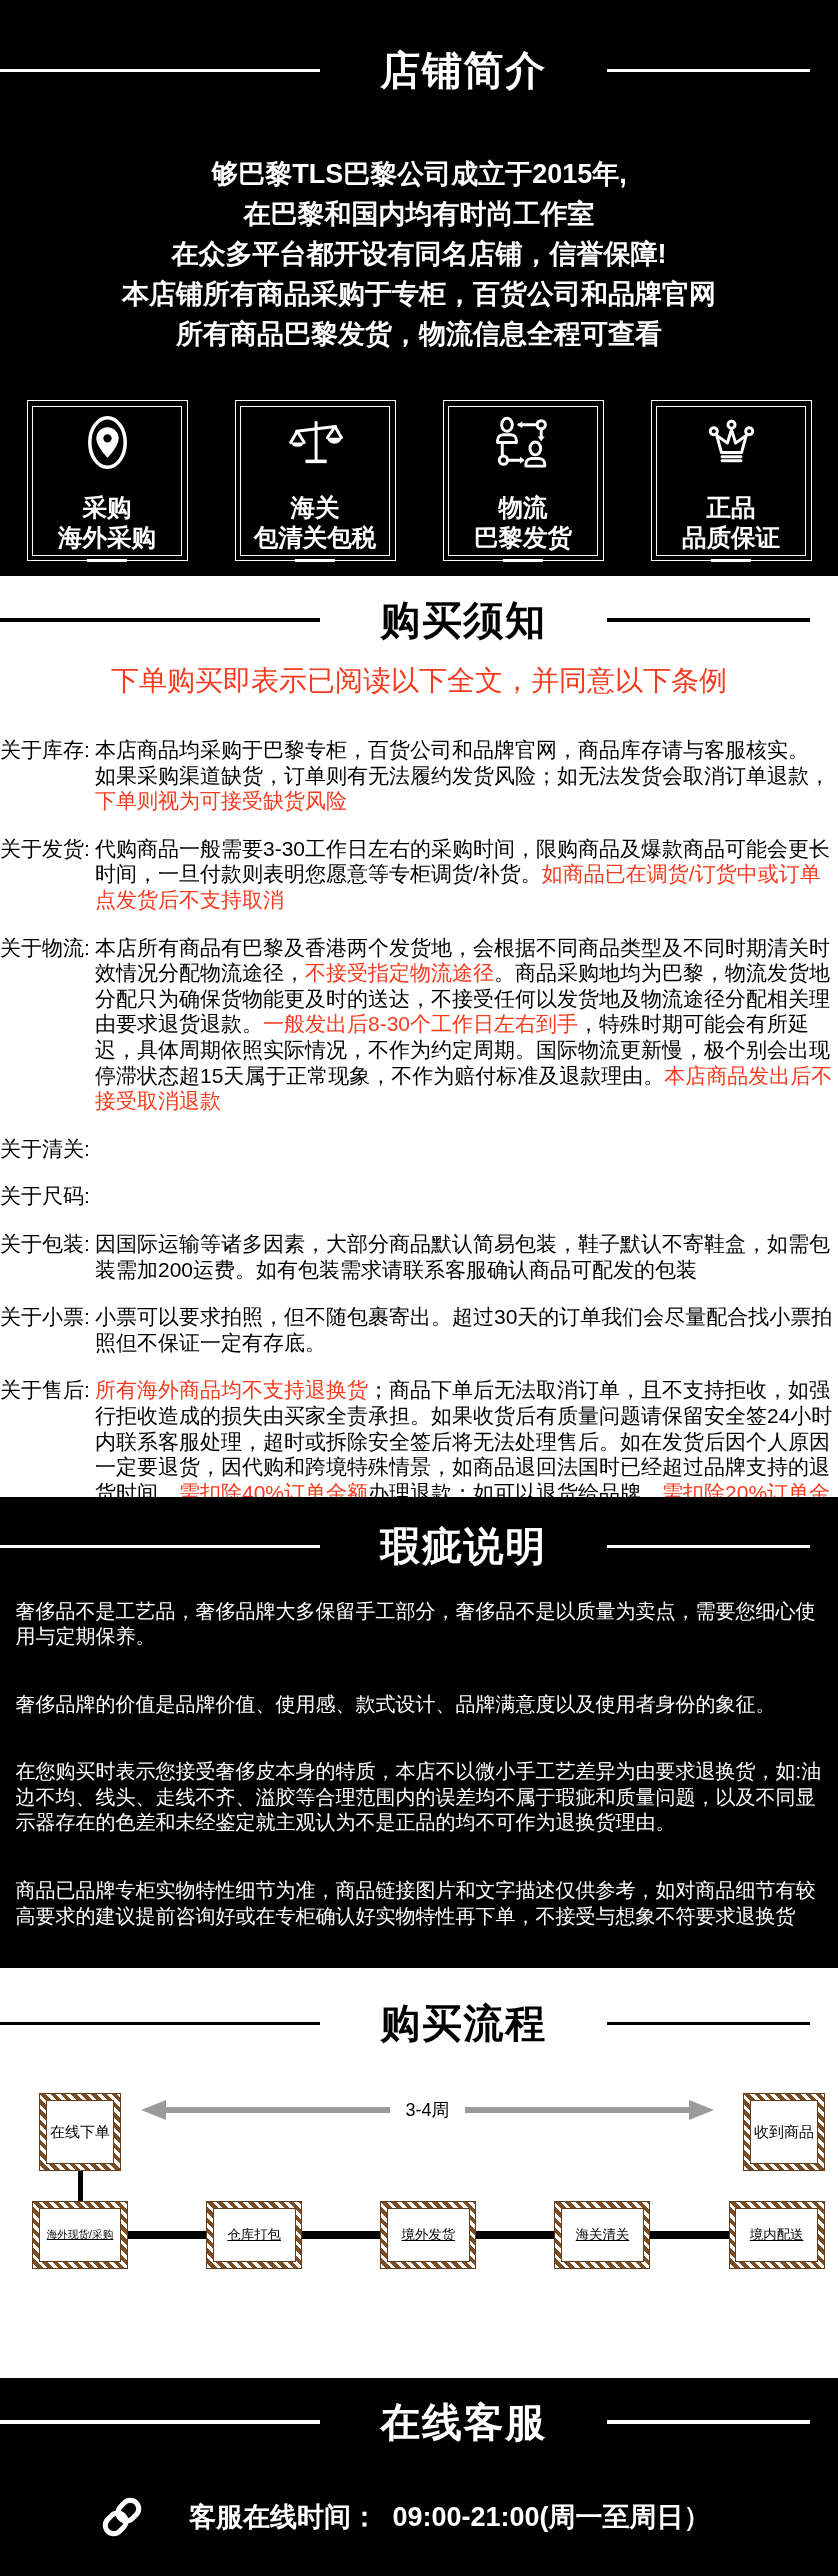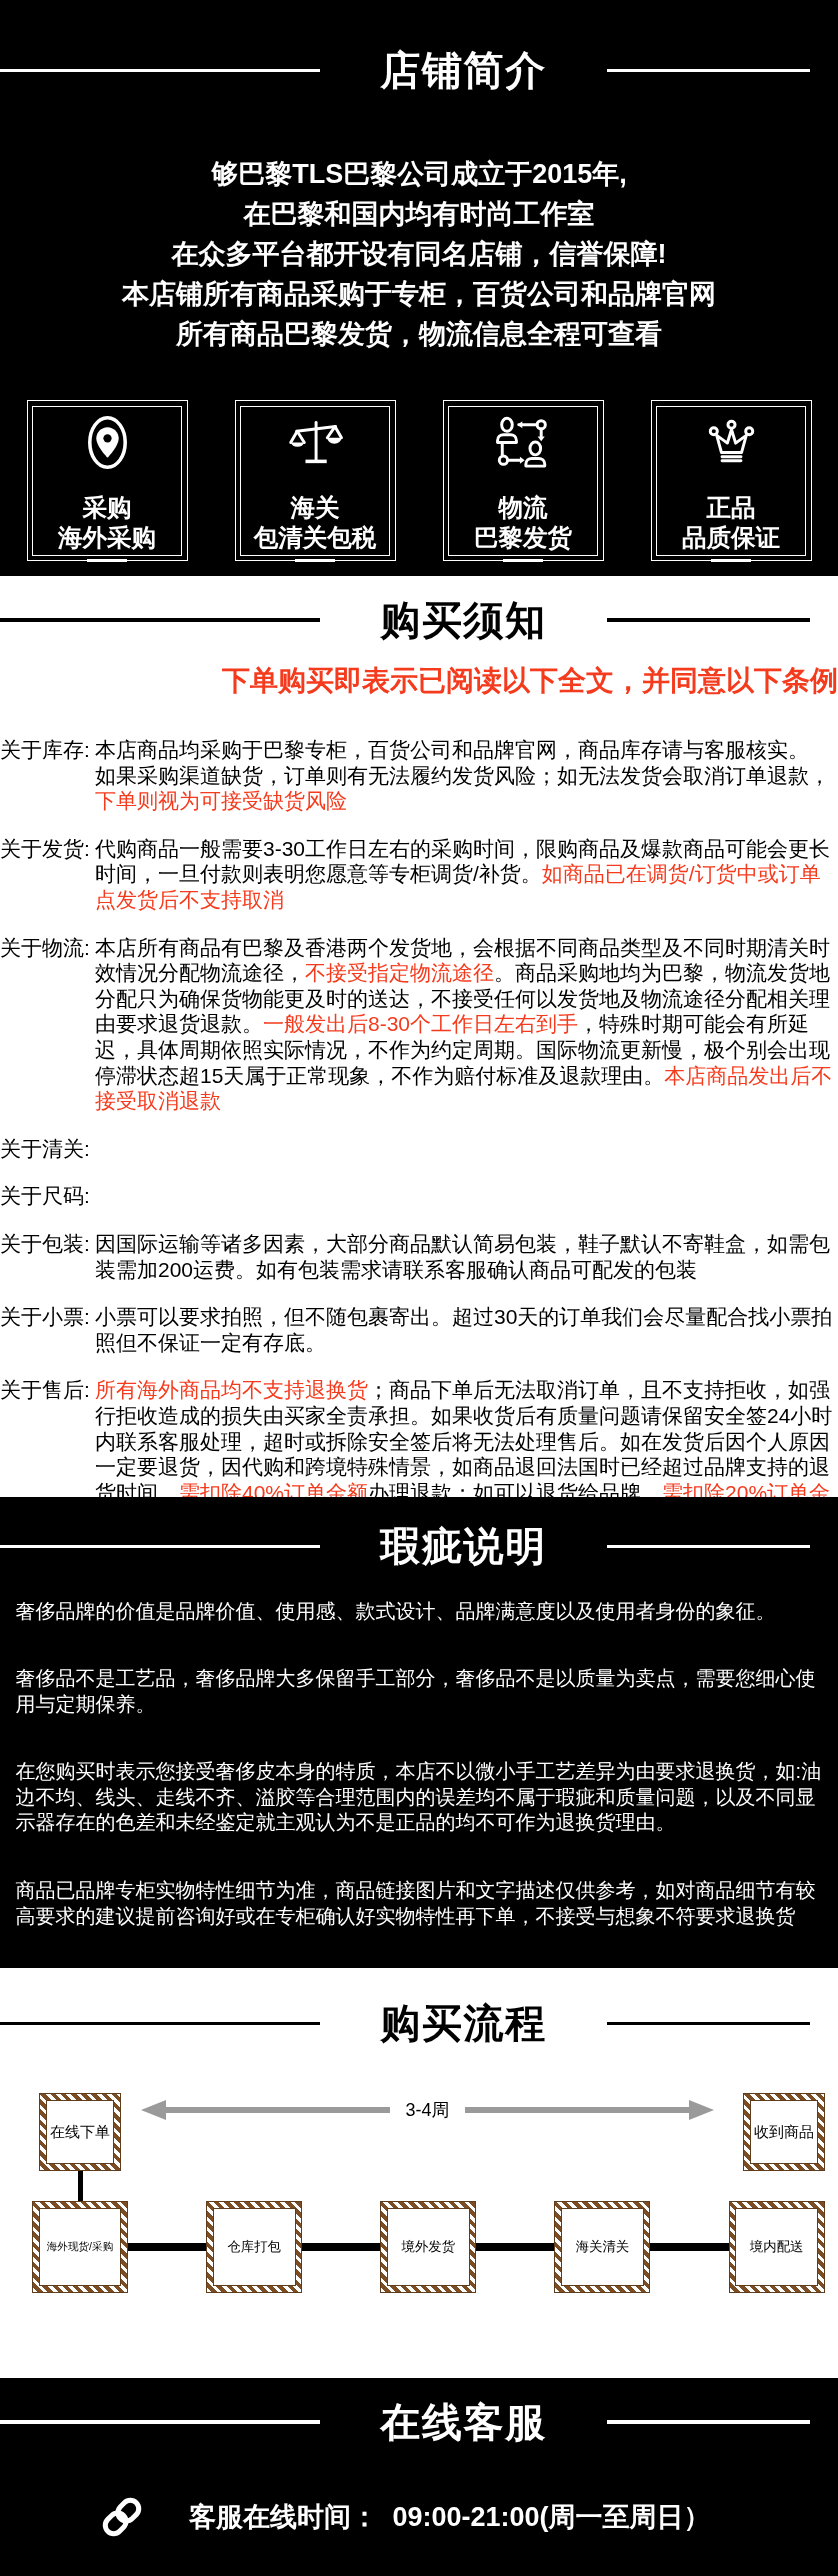--- a/index.html
+++ b/index.html
@@ -36,21 +36,21 @@
   .feature-box{width:161px;height:161px;border:1.1px solid #fff;position:relative;text-align:center;}
   .feature-box::before{content:"";position:absolute;top:4.5px;left:4.5px;right:4.5px;bottom:4.5px;border:1.1px solid #fff;}
   .feature-box::after{content:"";position:absolute;left:50%;transform:translateX(-50%);bottom:-1.7px;width:40px;height:2.8px;background:#fff;}
   .feature-icon{margin-top:10px;height:62px;display:flex;justify-content:center;align-items:center;}
   .feature-icon svg{height:59px;width:59px;}
   .feature-l1{margin-top:20px;font-size:24.5px;font-weight:bold;line-height:30px;}
   .feature-l2{font-size:24.5px;font-weight:bold;line-height:30px;}
 
   
   .sec-notice{padding-top:16.7px;}
-  .notice-subtitle{text-align:right;color:var(--red);font-size:28px;font-weight:bold;margin-top:13.4px;line-height:39px;}
+  .notice-subtitle{text-align:center;color:var(--red);font-size:28px;font-weight:normal;margin-top:13.4px;line-height:39px;}
   .notice-blocks{margin-top:37px;}
   .n-block{display:flex;font-size:21px;line-height:25.6px;margin-bottom:22px;}
   .n-label{flex:0 0 95px;white-space:nowrap;}
   .n-text{flex:1 1 auto;padding-right:2.2px;}
   .red{color:var(--red);}
 
   
   .sec-flaw{padding-top:22px;}
   .flaw-paragraphs{margin:24.5px 15.6px 0;}
   .flaw-paragraphs p{font-size:20px;line-height:25.6px;margin:0 0 42px;}
@@ -64,21 +64,21 @@
   .flow-box.start{left:39px;top:125px;}
   .flow-box.end{left:743px;top:125px;}
   .arrow-row{position:absolute;left:141px;right:124px;top:130px;display:flex;align-items:center;}
   .arrow-head{width:0;height:0;border-top:10.6px solid transparent;border-bottom:10.6px solid transparent;flex:0 0 auto;}
   .arrow-head.left{border-right:25.6px solid var(--arrow-gray);}
   .arrow-head.right{border-left:25.6px solid var(--arrow-gray);}
   .arrow-line{flex:1 1 auto;height:5.6px;background:var(--arrow-gray);}
   .arrow-label{margin:0 15.6px;font-size:18px;color:#000;white-space:nowrap;}
   .v-connector{position:absolute;left:78px;top:203px;width:4.5px;height:29.5px;background:#000;}
   .flow-steps{position:absolute;left:32px;right:13.4px;top:233px;display:flex;align-items:center;}
-  .step-box{flex:0 0 96px;height:92px;}
+  .step-box{flex:0 0 96px;height:68px;text-decoration:underline;}
   .step-box .frame-inner{font-size:13.4px;}
   .step-box .frame-inner.small{font-size:10.6px;}
   .step-connector{flex:1 1 auto;height:7.8px;background:#000;}
 
   
   .sec-service{padding-top:16.7px;}
   .service-row{display:flex;align-items:center;margin-top:39px;padding-left:94px;}
   .chain-icon{display:flex;}
   .chain-icon svg{width:56px;height:56px;}
   .service-text{margin-left:39px;font-size:27px;font-weight:bold;white-space:nowrap;}
@@ -208,22 +208,22 @@
       </div>
   </section>
 
   <section class="sec sec-flaw dark">
     <div class="sec-header">
       <span class="h-line left"></span>
       <h1 class="h-title">瑕疵说明</h1>
       <span class="h-line right"></span>
     </div>
     <div class="flaw-paragraphs" id="flaw-paragraphs">
+        <p>奢侈品不是工艺品，奢侈品牌大多保留手工部分，奢侈品不是以质量为卖点，需要您细心使用与定期保养。</p>
         <p>奢侈品牌的价值是品牌价值、使用感、款式设计、品牌满意度以及使用者身份的象征。</p>
-        <p>奢侈品不是工艺品，奢侈品牌大多保留手工部分，奢侈品不是以质量为卖点，需要您细心使用与定期保养。</p>
         <p>在您购买时表示您接受奢侈皮本身的特质，本店不以微小手工艺差异为由要求退换货，如:油边不均、线头、走线不齐、溢胶等合理范围内的误差均不属于瑕疵和质量问题，以及不同显示器存在的色差和未经鉴定就主观认为不是正品的均不可作为退换货理由。</p>
         <p>商品已品牌专柜实物特性细节为准，商品链接图片和文字描述仅供参考，如对商品细节有较高要求的建议提前咨询好或在专柜确认好实物特性再下单，不接受与想象不符要求退换货</p>
       </div>
   </section>
 
   <section class="sec sec-flow light">
     <div class="sec-header">
       <span class="h-line left"></span>
       <h1 class="h-title">购买流程</h1>
       <span class="h-line right"></span>

